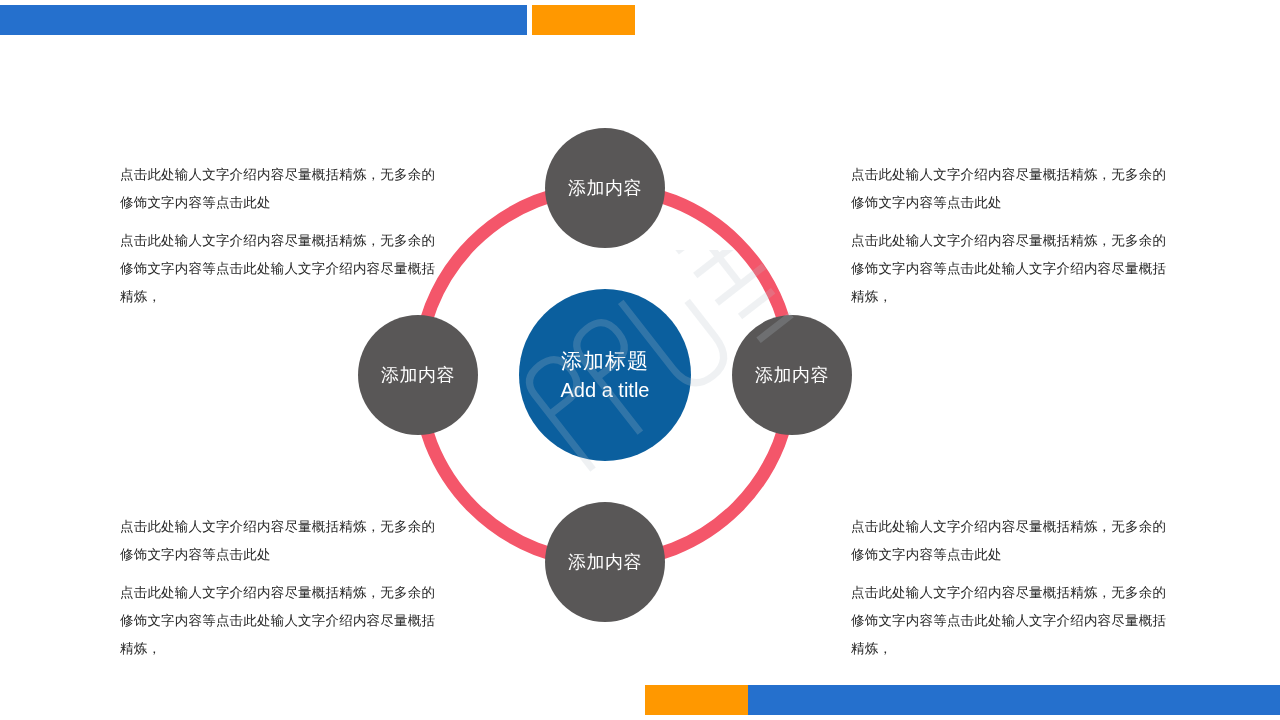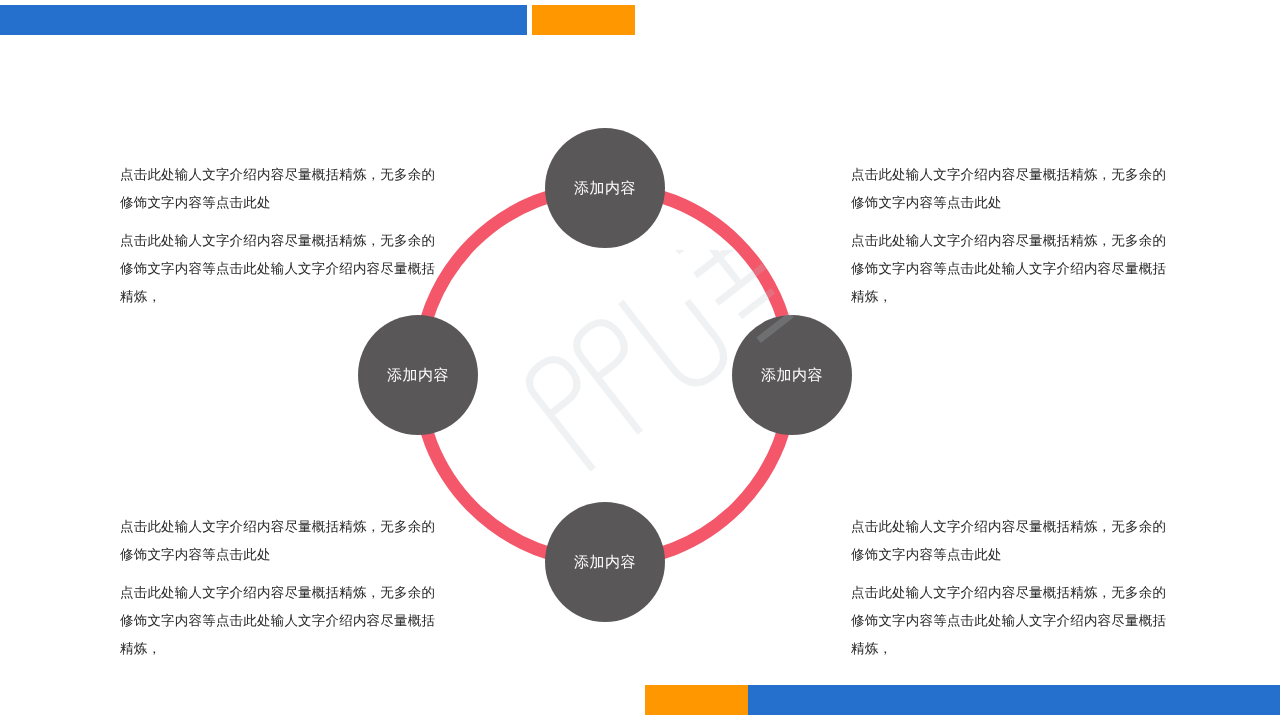--- a/index.html
+++ b/index.html
@@ -70,21 +70,21 @@
   .node-center .t-en {
     font-size: 20px;
     line-height: 28px;
   }
 
   .node-sat {
     width: 120px;
     height: 120px;
     background: #595757;
     z-index: 3;
-    font-size: 15px;
+    font-size: 18px;
     letter-spacing: 0.5px;
   }
   .node-top    { left: 545px; top: 128px; }
   .node-bottom { left: 545px; top: 502px; }
   .node-left   { left: 358px; top: 315px; }
   .node-right  { left: 732px; top: 315px; }
 
   
   .txt-block {
     position: absolute;
@@ -137,20 +137,24 @@
   <div class="node node-sat node-right">
     <span>添加内容</span>
   </div>
   <div class="node node-sat node-bottom">
     <span>添加内容</span>
   </div>
   <div class="node node-sat node-left">
     <span>添加内容</span>
   </div>
 
+  <div class="node node-center">
+    <span class="t-cn">添加标题</span>
+    <span class="t-en">Add a title</span>
+  </div>
 
   <div class="watermark">
     <svg width="330" height="230" viewBox="0 0 330 230">
       <g transform="rotate(-38 165 115)" fill="none" stroke="#b9c4cc" stroke-width="7">
         <path d="M40 150 L40 55 Q40 35 62 35 Q84 35 84 58 Q84 80 62 80 L40 80"></path>
         <path d="M100 150 L100 55 Q100 35 122 35 Q144 35 144 58 Q144 80 122 80 L100 80"></path>
         <path d="M165 35 L165 120 Q165 150 192 150 Q218 150 218 120 L218 75"></path>
         <path d="M240 30 L300 30 M270 30 L270 95 M240 60 L300 60 M240 95 L300 95 M250 120 L292 120 M250 150 L292 150"></path>
       </g>
     </svg>

